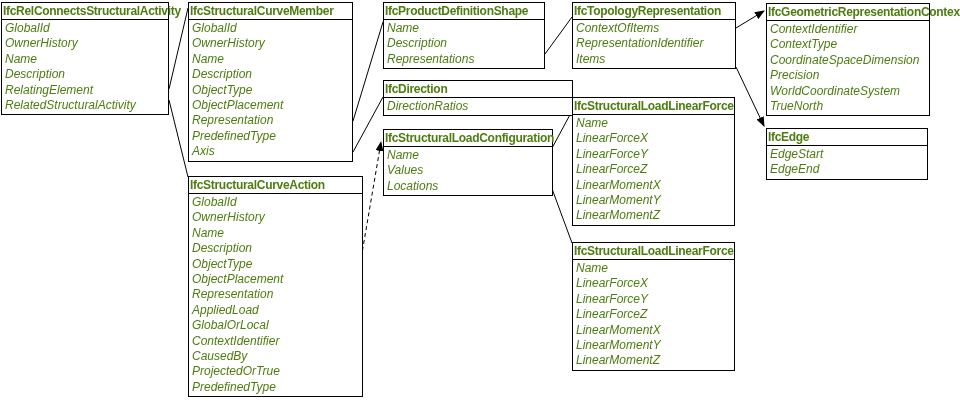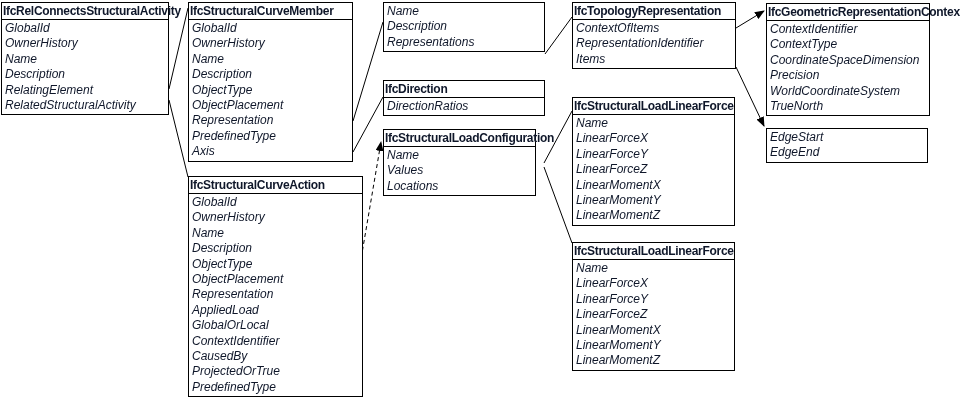--- a/index.html
+++ b/index.html
@@ -1,19 +1,19 @@
 <!DOCTYPE html>
 <html><head>
 <meta charset="utf-8">
 <style>
   html,body{margin:0;padding:0;background:#fff;}
   .canvas{
     position:relative;width:960px;height:401px;background:#ffffff;
     overflow:hidden;font-family:"Liberation Sans",sans-serif;
-    font-size:12px;color:#0f172a;
+    font-size:12px;color:#4d7c0f;
   }
   #connector-layer{position:absolute;left:0;top:0;width:960px;height:401px;}
   .cls{
     position:absolute;background:#ffffff;border:1px solid #000;
     box-sizing:border-box;z-index:2;
   }
   .hdr{
     font-weight:bold;border-bottom:1px solid #000;height:16px;line-height:16px;
     padding:0 1px;white-space:nowrap;overflow:visible;letter-spacing:-0.3px;
   }
@@ -84,35 +84,36 @@
         <div class="row">AppliedLoad</div>
         <div class="row">GlobalOrLocal</div>
         <div class="row">ContextIdentifier</div>
         <div class="row">CausedBy</div>
         <div class="row">ProjectedOrTrue</div>
         <div class="row">PredefinedType</div>
       </div>
   </div>
 
   <div class="cls" style="left:383px;top:2px;width:162px">
+    <div class="hdr">IfcProductDefinitionShape</div>
     <div class="attrs">
         <div class="row">Name</div>
         <div class="row">Description</div>
         <div class="row">Representations</div>
       </div>
   </div>
 
-  <div class="cls" style="left:383px;top:80px;width:162px">
+  <div class="cls" style="left:383px;top:80px;width:190px">
     <div class="hdr">IfcDirection</div>
     <div class="attrs">
         <div class="row">DirectionRatios</div>
       </div>
   </div>
 
-  <div class="cls" style="left:383px;top:129px;width:153px">
+  <div class="cls" style="left:383px;top:129px;width:170px">
     <div class="hdr">IfcStructuralLoadConfiguration</div>
     <div class="attrs">
         <div class="row">Name</div>
         <div class="row">Values</div>
         <div class="row">Locations</div>
       </div>
   </div>
 
   <div class="cls" style="left:572px;top:2px;width:164px">
     <div class="hdr">IfcTopologyRepresentation</div>
@@ -155,19 +156,20 @@
         <div class="row">ContextIdentifier</div>
         <div class="row">ContextType</div>
         <div class="row">CoordinateSpaceDimension</div>
         <div class="row">Precision</div>
         <div class="row">WorldCoordinateSystem</div>
         <div class="row">TrueNorth</div>
       </div>
   </div>
 
   <div class="cls" style="left:766px;top:128px;width:162px">
+    <div class="hdr">IfcEdge</div>
     <div class="attrs">
         <div class="row">EdgeStart</div>
         <div class="row">EdgeEnd</div>
       </div>
   </div>
 
 </div>
 
 </body></html>

